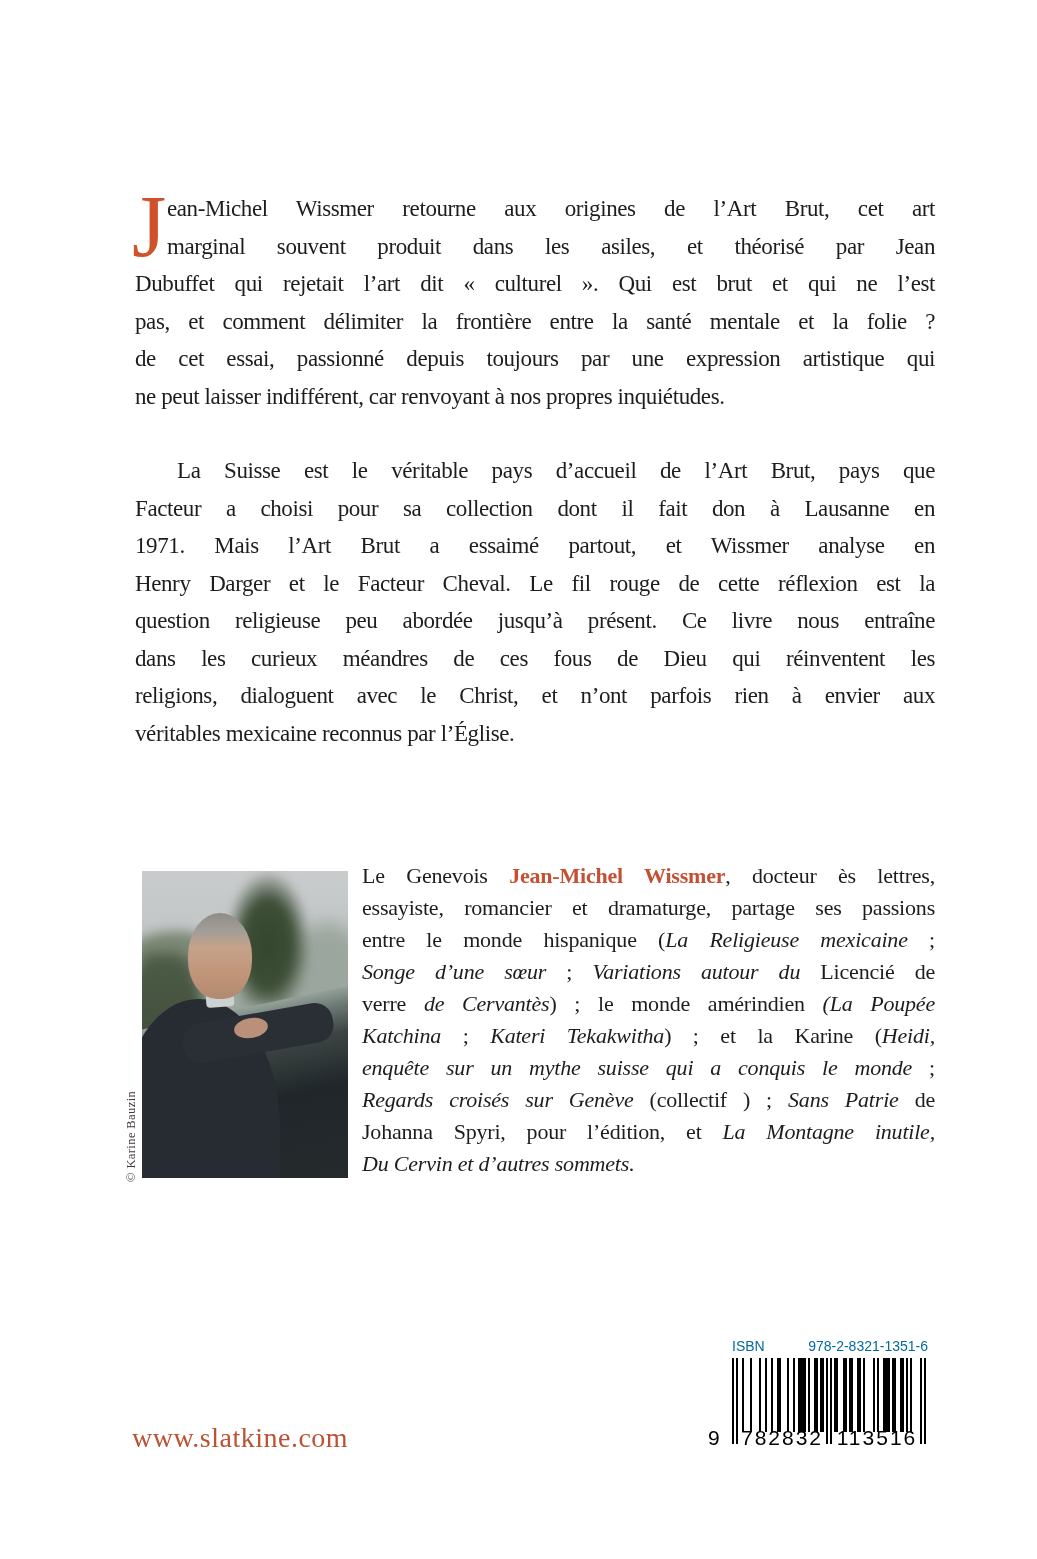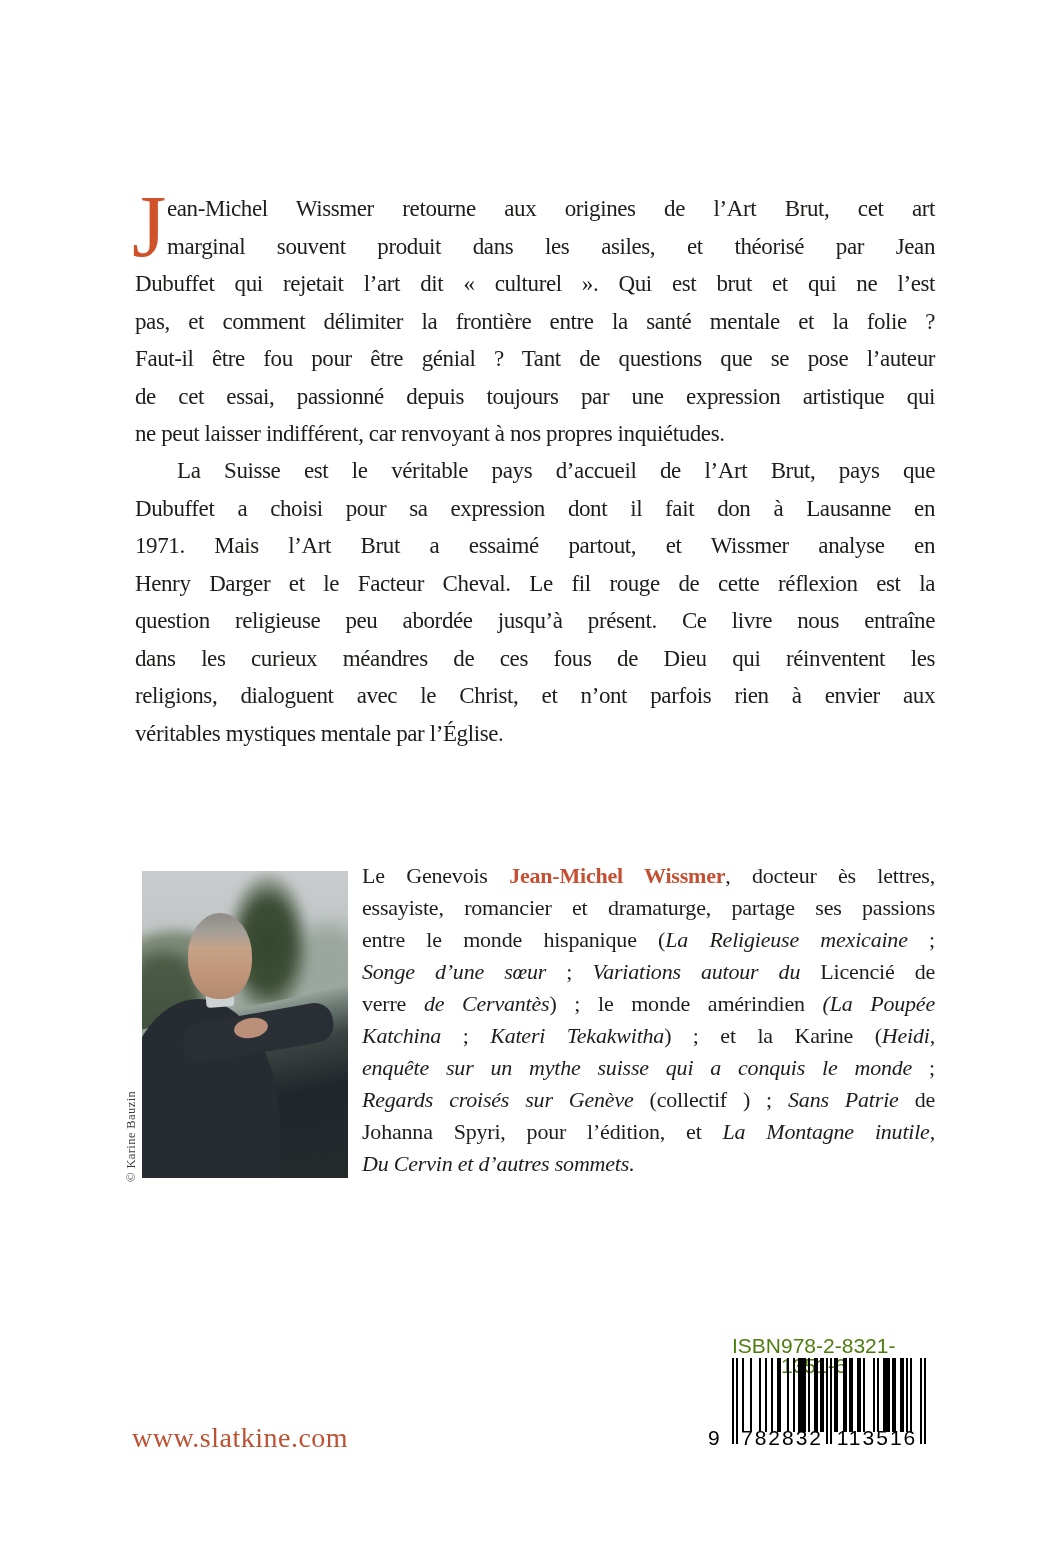--- a/index.html
+++ b/index.html
@@ -69,21 +69,21 @@
   
   .site-url {
     position:absolute; left:132px; top:1422px;
     font-size:28px; letter-spacing:0.5px; color:#bc5133;
   }
 
   .barcode-block { position:absolute; left:700px; top:1336px; width:250px; }
   .isbn-row {
     margin-left:32px; width:196px; height:20px; line-height:20px;
     display:flex; justify-content:space-between;
-    font-family:"Liberation Sans", sans-serif; font-size:21px; color:#4d7c0f;
+    font-family:"Liberation Sans", sans-serif; font-size:14px; color:#0369a1;
   }
   .bars { position:relative; margin-left:32px; margin-top:2px; width:196px; height:88px; display:flex; }
   .module { width:2.06px; height:74px; }
   .module.bar { background:#000; }
   .module.bar.guard { height:86px; }
   .ean { position:absolute; bottom:-4px; font-family:"Liberation Sans", sans-serif; font-size:21px; color:#000; }
   .ean-9 { left:-24px; }
   .ean-g1 { left:6px; width:88px; text-align:center; letter-spacing:2px; }
   .ean-g2 { left:101px; width:88px; text-align:center; letter-spacing:2px; }
 </style>
@@ -91,34 +91,33 @@
 <body>
 
 <div class="page">
 
   <div class="para p1">
     <div class="dropcap">J</div>
     <div class="line ind1">ean-Michel Wissmer retourne aux origines de l’Art Brut, cet art</div>
     <div class="line ind1">marginal souvent produit dans les asiles, et théorisé par Jean</div>
     <div class="line">Dubuffet qui rejetait l’art dit « culturel ». Qui est brut et qui ne l’est</div>
     <div class="line">pas, et comment délimiter la frontière entre la santé mentale et la folie ?</div>
-    <div class="line">Faut-il être fou pour être génial ? Tant de questions que se pose l’auteur</div>
     <div class="line">de cet essai, passionné depuis toujours par une expression artistique qui</div>
     <div class="line last">ne peut laisser indifférent, car renvoyant à nos propres inquiétudes.</div>
   </div>
 
   <div class="para p2">
     <div class="line indent">La Suisse est le véritable pays d’accueil de l’Art Brut, pays que</div>
-    <div class="line">Dubuffet a choisi pour sa expression dont il fait don à Lausanne en</div>
+    <div class="line">Facteur a choisi pour sa collection dont il fait don à Lausanne en</div>
     <div class="line">1971. Mais l’Art Brut a essaimé partout, et Wissmer analyse en</div>
     <div class="line">Henry Darger et le Facteur Cheval. Le fil rouge de cette réflexion est la</div>
     <div class="line">question religieuse peu abordée jusqu’à présent. Ce livre nous entraîne</div>
     <div class="line">dans les curieux méandres de ces fous de Dieu qui réinventent les</div>
     <div class="line">religions, dialoguent avec le Christ, et n’ont parfois rien à envier aux</div>
-    <div class="line last">véritables mystiques mentale par l’Église.</div>
+    <div class="line last">véritables mexicaine reconnus par l’Église.</div>
   </div>
 
   <div class="photo">
     <div class="ph-hills"></div>
     <div class="ph-foliage"></div>
     <div class="ph-bgright"></div>
     <div class="ph-tree"></div>
     <div class="ph-rail"></div>
     <div class="ph-jacket"></div>
     <div class="ph-collar"></div>

